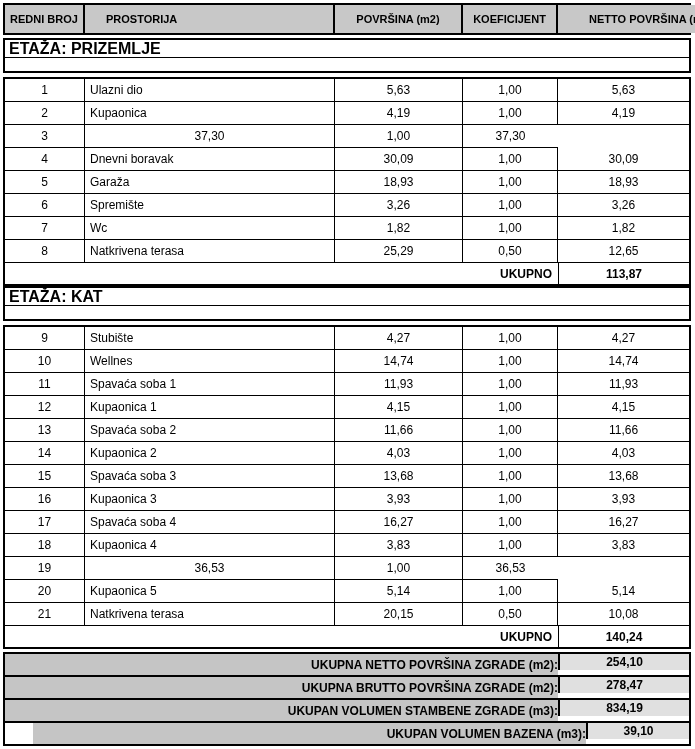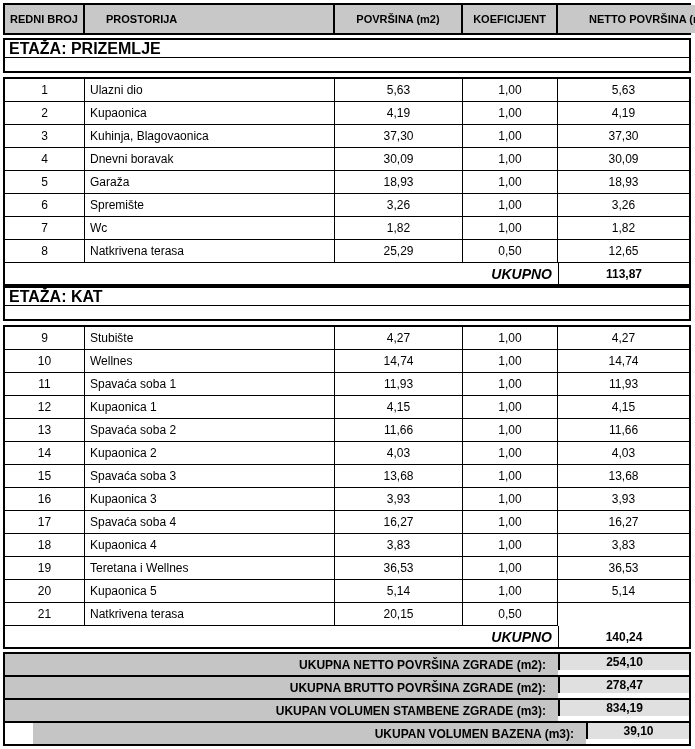--- a/index.html
+++ b/index.html
@@ -38,36 +38,36 @@
     height: 23px; border-right: 1px solid #000; border-bottom: 1px solid #000;
     display: flex; align-items: center; justify-content: center;
     font-size: 12px; white-space: nowrap; overflow: hidden;
   }
   .cell.name { justify-content: flex-start; padding-left: 5px; }
   .cell.last { border-right: none; }
 
   .total-row .tlabel {
     grid-column: 1 / 5; height: 21px;
     display: flex; align-items: center; justify-content: flex-end;
-    padding-right: 6px; font-weight: bold; font-size: 14px; font-style: italic;
+    padding-right: 6px; font-weight: bold; font-size: 12px;
   }
   .total-row .tvalue {
     height: 21px; border-left: 1px solid #000;
     display: flex; align-items: center; justify-content: center;
     font-weight: bold; font-size: 12px;
   }
 
   
   .summary-block { margin-top: 3px; }
   .summary-row { border-bottom: 2px solid #000; }
   .summary-row.last { border-bottom: none; margin-left: 28px; }
   .summary-label {
     grid-column: 1 / 5; height: 21px; background: #c5c5c5;
     display: flex; align-items: center; justify-content: flex-end;
-    padding-right: 12px; font-weight: bold; font-size: 12px; white-space: nowrap;
+    padding-right: 0; font-weight: bold; font-size: 12px; white-space: nowrap;
   }
   .summary-value {
     height: 16px; background: #e0e0e0; border-left: 2px solid #000;
     display: flex; align-items: center; justify-content: center;
     font-weight: bold; font-size: 12px;
   }
 </style>
 </head>
 <body>
 
@@ -96,21 +96,20 @@
     </div>
     <div class="grid">
       <div class="cell">2</div>
       <div class="cell name">Kupaonica</div>
       <div class="cell">4,19</div>
       <div class="cell">1,00</div>
       <div class="cell last">4,19</div>
     </div>
     <div class="grid">
       <div class="cell">3</div>
-      <div class="cell name">Kuhinja, Blagovaonica</div>
       <div class="cell">37,30</div>
       <div class="cell">1,00</div>
       <div class="cell last">37,30</div>
     </div>
     <div class="grid">
       <div class="cell">4</div>
       <div class="cell name">Dnevni boravak</div>
       <div class="cell">30,09</div>
       <div class="cell">1,00</div>
       <div class="cell last">30,09</div>
@@ -220,37 +219,37 @@
     </div>
     <div class="grid">
       <div class="cell">18</div>
       <div class="cell name">Kupaonica 4</div>
       <div class="cell">3,83</div>
       <div class="cell">1,00</div>
       <div class="cell last">3,83</div>
     </div>
     <div class="grid">
       <div class="cell">19</div>
-      <div class="cell name">Teretana i Wellnes</div>
       <div class="cell">36,53</div>
       <div class="cell">1,00</div>
       <div class="cell last">36,53</div>
     </div>
     <div class="grid">
       <div class="cell">20</div>
       <div class="cell name">Kupaonica 5</div>
       <div class="cell">5,14</div>
       <div class="cell">1,00</div>
       <div class="cell last">5,14</div>
     </div>
     <div class="grid">
       <div class="cell">21</div>
       <div class="cell name">Natkrivena terasa</div>
       <div class="cell">20,15</div>
       <div class="cell">0,50</div>
+      <div class="cell last">10,08</div>
     </div>
     <div class="grid total-row">
       <div class="tlabel">UKUPNO</div>
       <div class="tvalue">140,24</div>
     </div>
   </div>
 
   <div class="block summary-block">
     <div class="grid summary-row">
       <div class="summary-label">UKUPNA NETTO POVRŠINA  ZGRADE (m2):</div>

